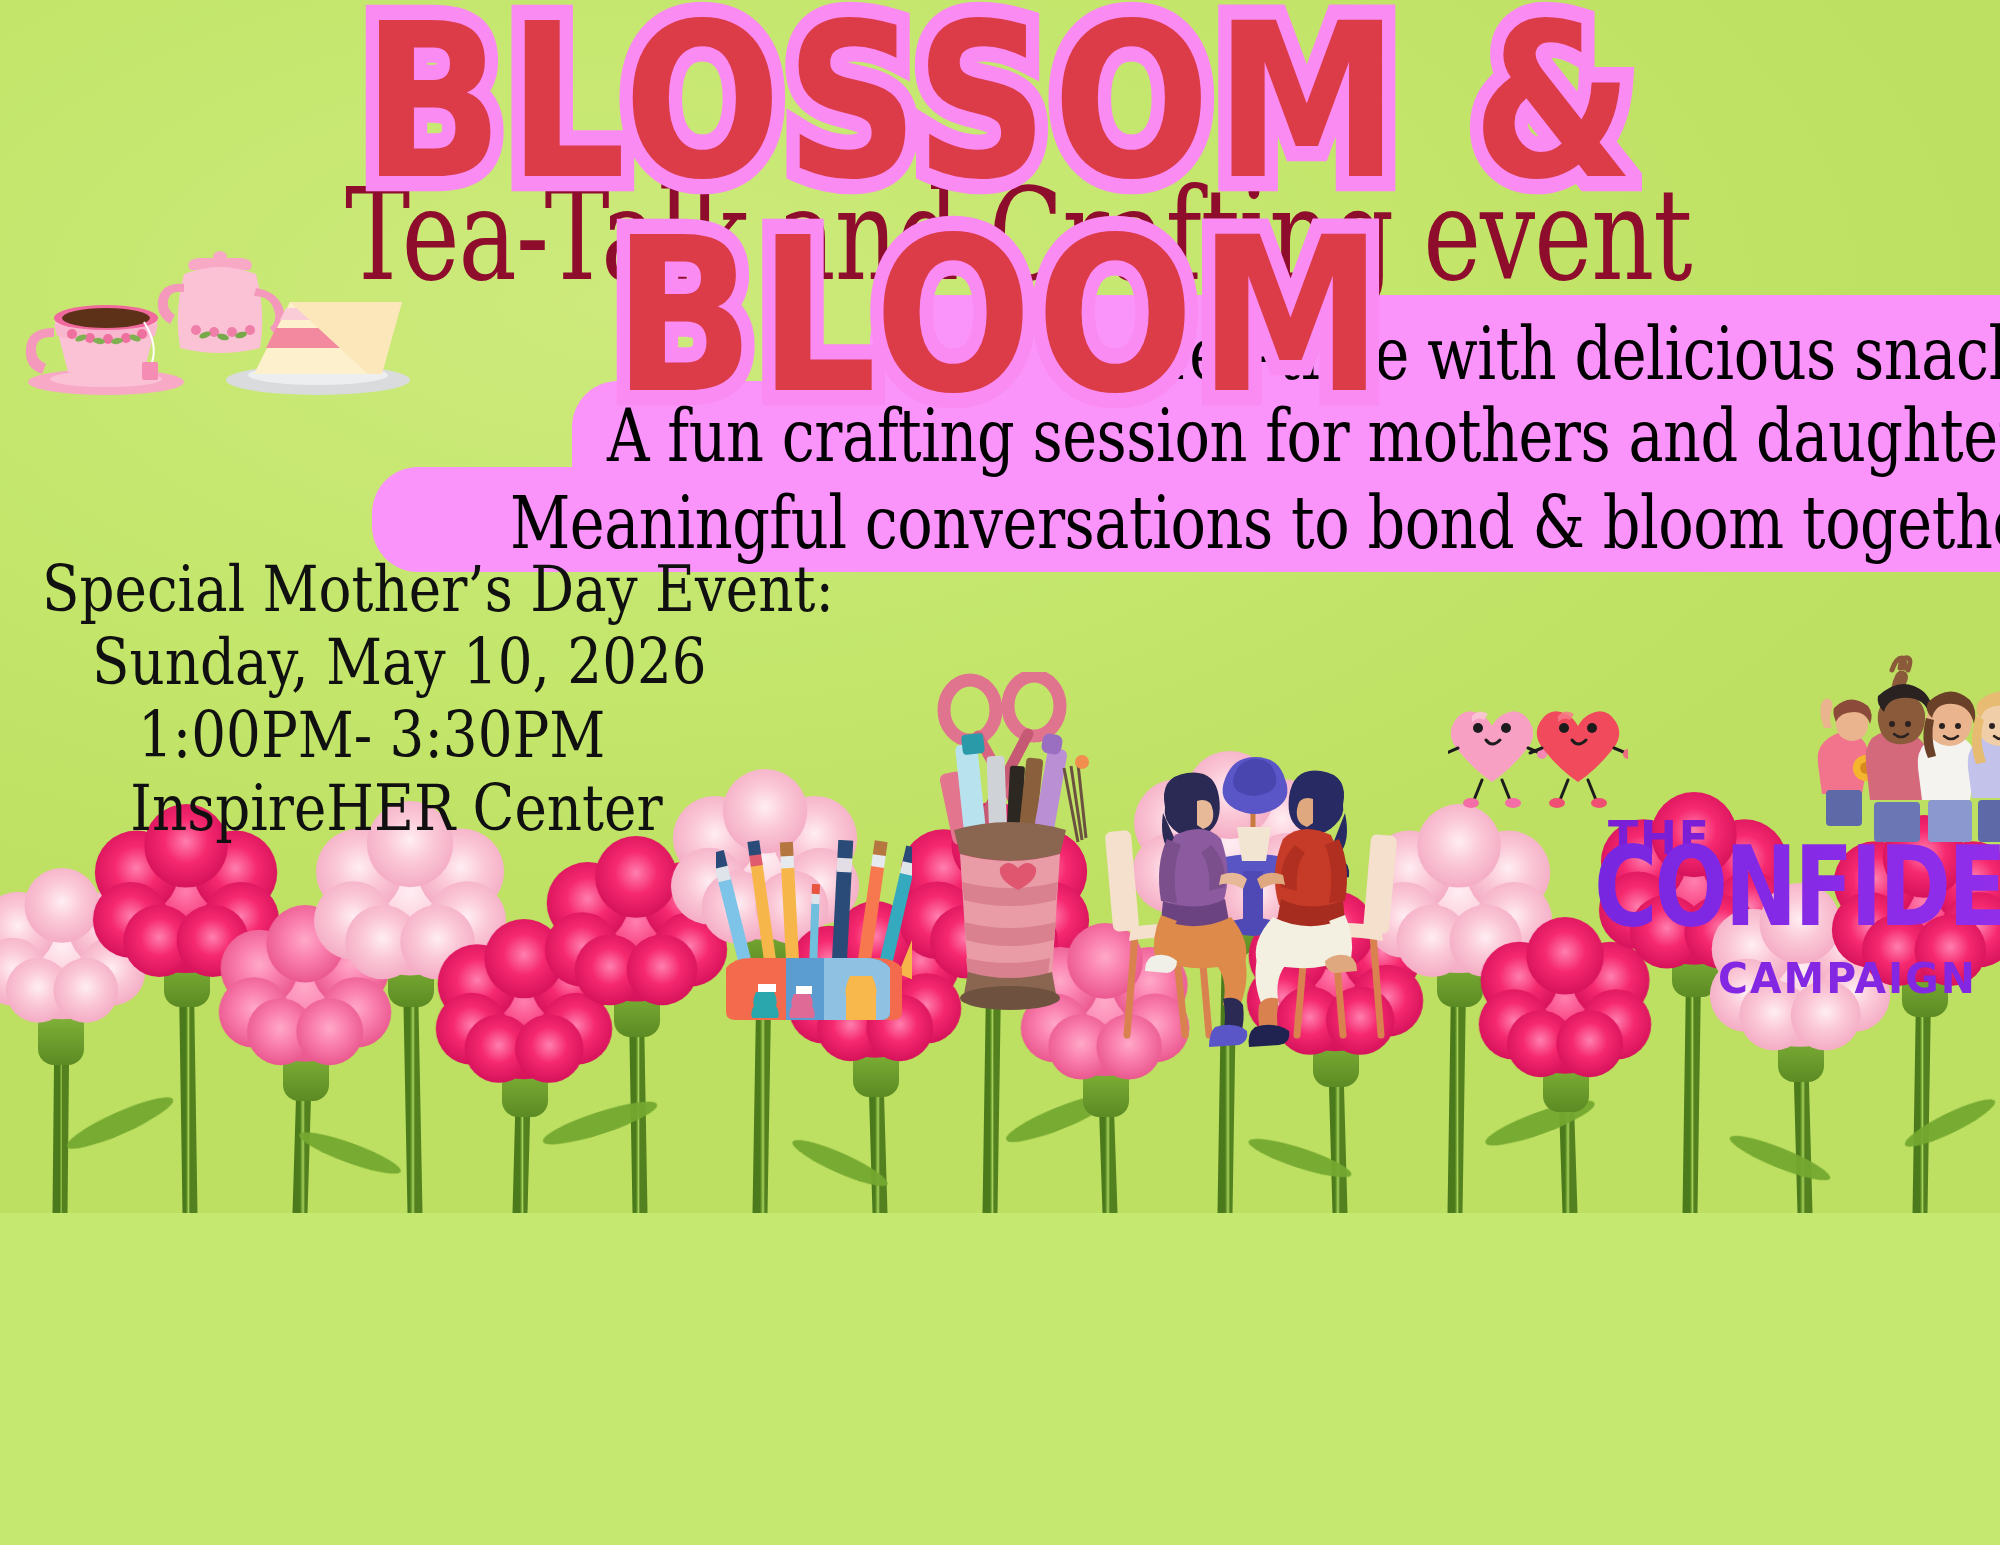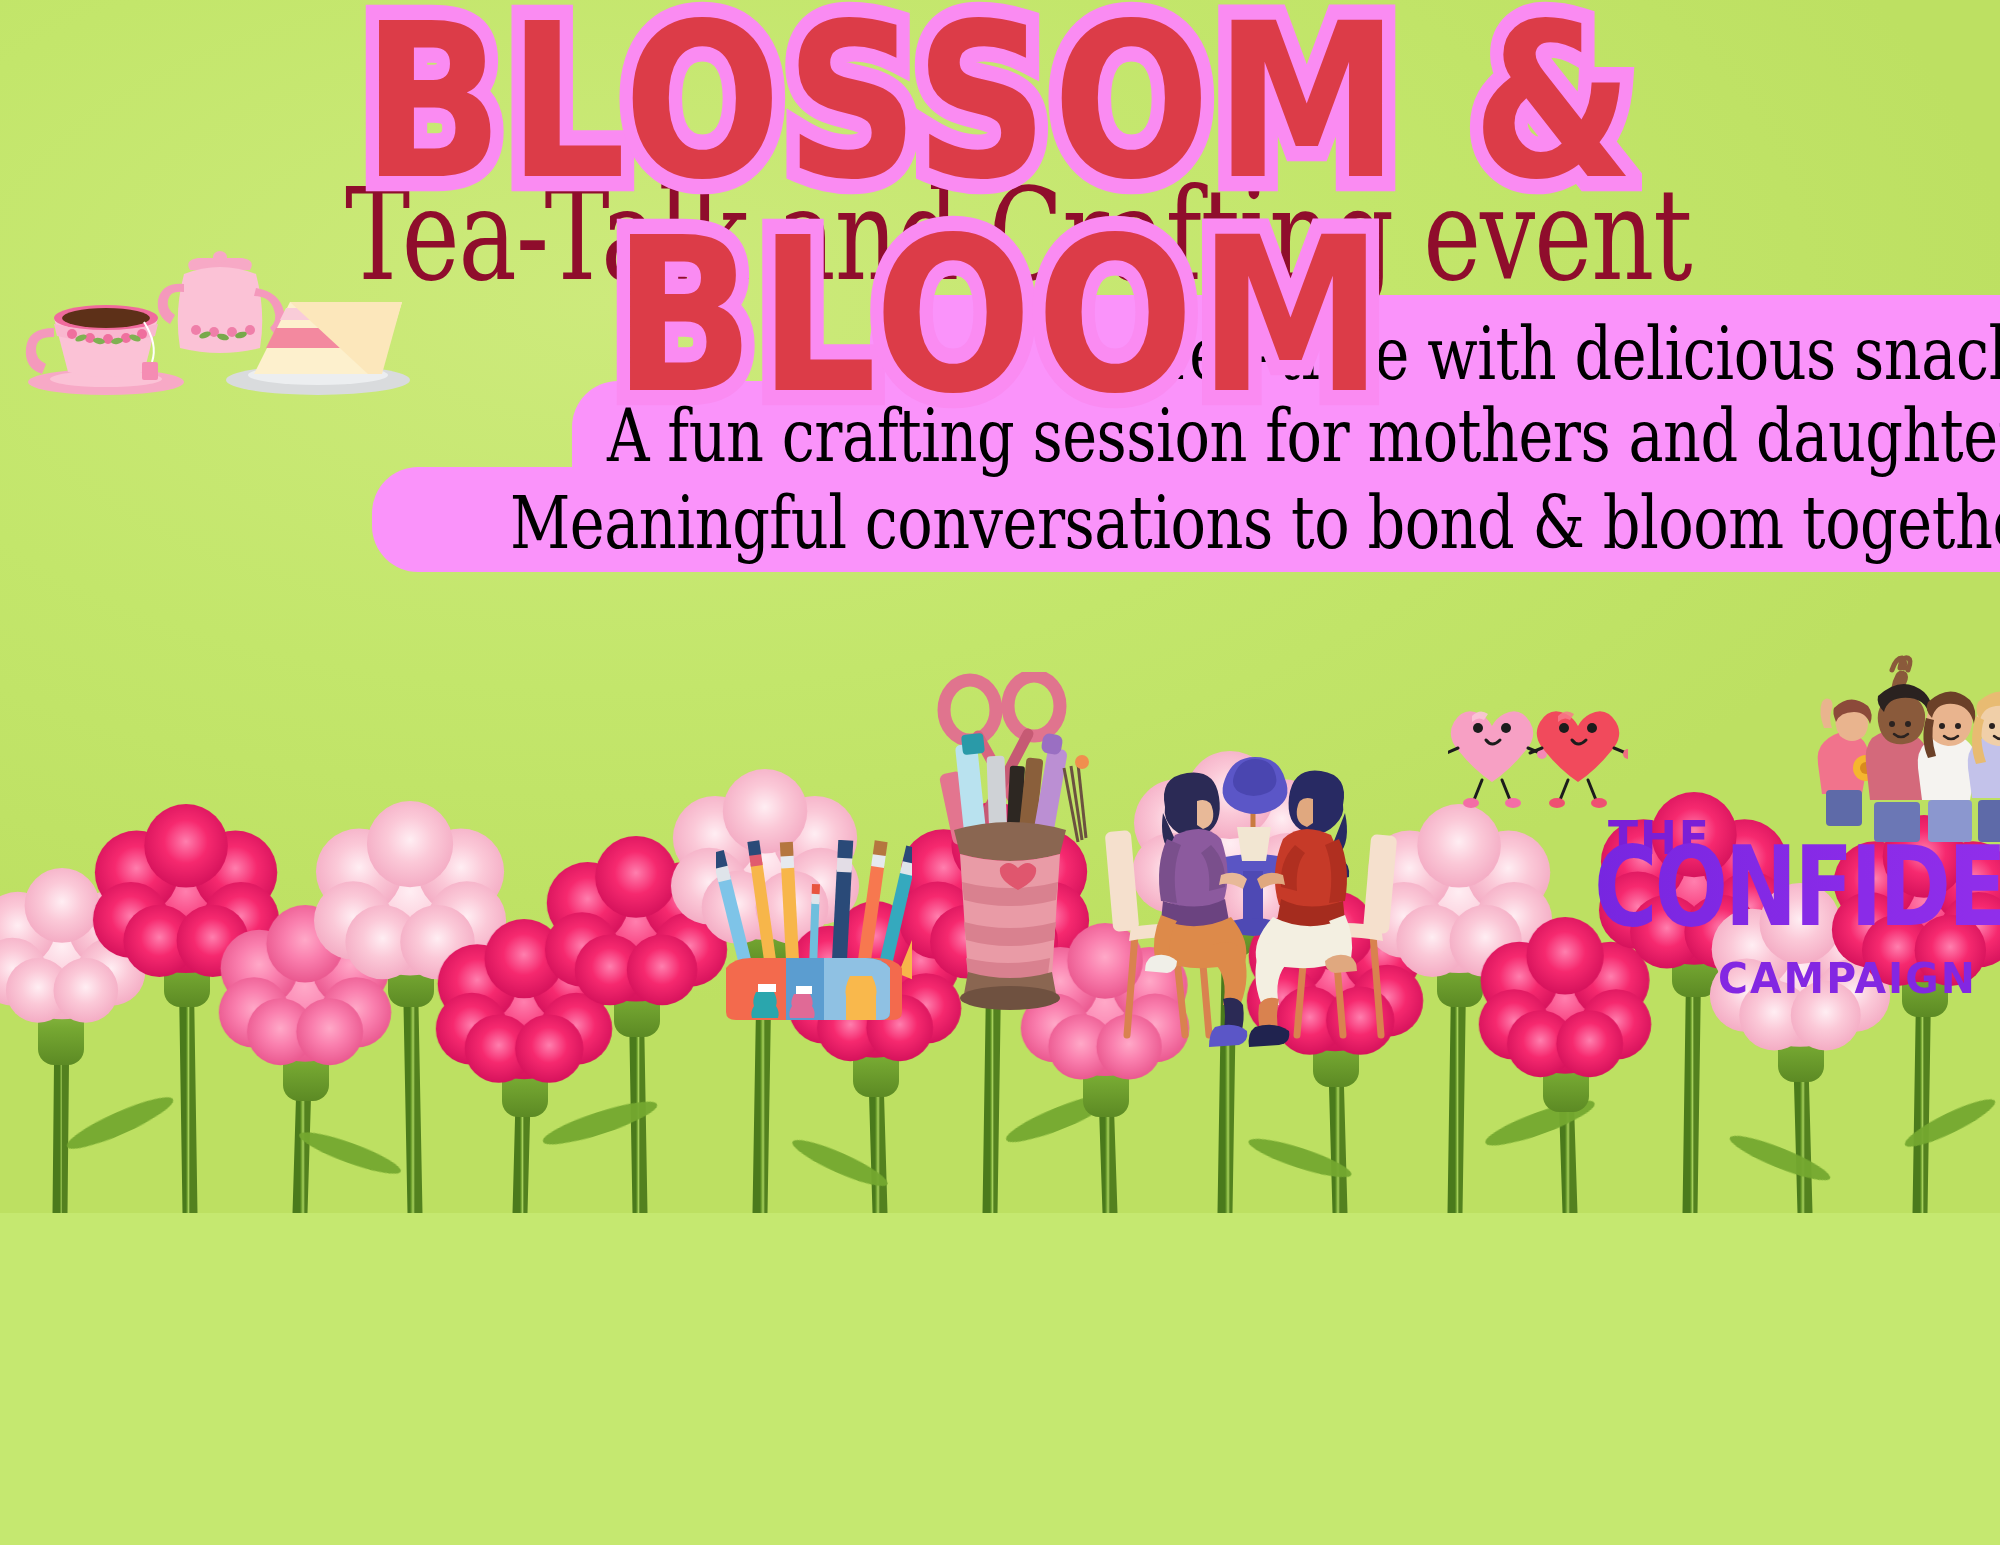--- a/index.html
+++ b/index.html
@@ -347,20 +347,26 @@
 
   <div class="banner">
     <div class="band b1"></div>
     <div class="band b2"></div>
     <div class="band b3"></div>
   </div>
   <div class="bandtext bt1" style="z-index:16">Tea-time with delicious snacks</div>
   <div class="bandtext bt2" style="z-index:16">A fun crafting session for mothers and daughters!</div>
   <div class="bandtext bt3" style="z-index:16">Meaningful conversations to bond &amp; bloom together</div>
 
+  <div class="details">
+    <div class="dl1">Special Mother’s Day Event:</div>
+    <div class="dl2">Sunday, May 10, 2026</div>
+    <div class="dl3">1:00PM- 3:30PM</div>
+    <div class="dl4">InspireHER Center</div>
+  </div>
 
   <div class="illus" id="brushes">
     <svg width="196" height="180" viewBox="0 0 196 180">
 
       <g>
         <g transform="rotate(-14 30 120)">
           <rect x="22" y="34" width="13" height="100" fill="#7ec4e8"></rect>
           <rect x="22" y="22" width="13" height="16" fill="#dfe4ea"></rect>
           <rect x="22" y="8" width="13" height="16" fill="#2a4a78"></rect>
         </g>

